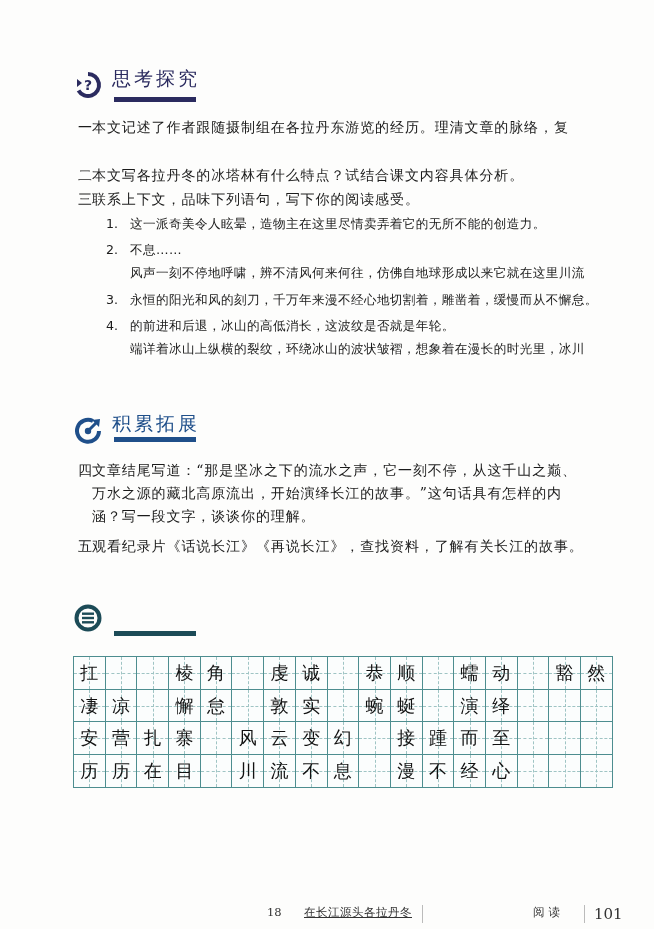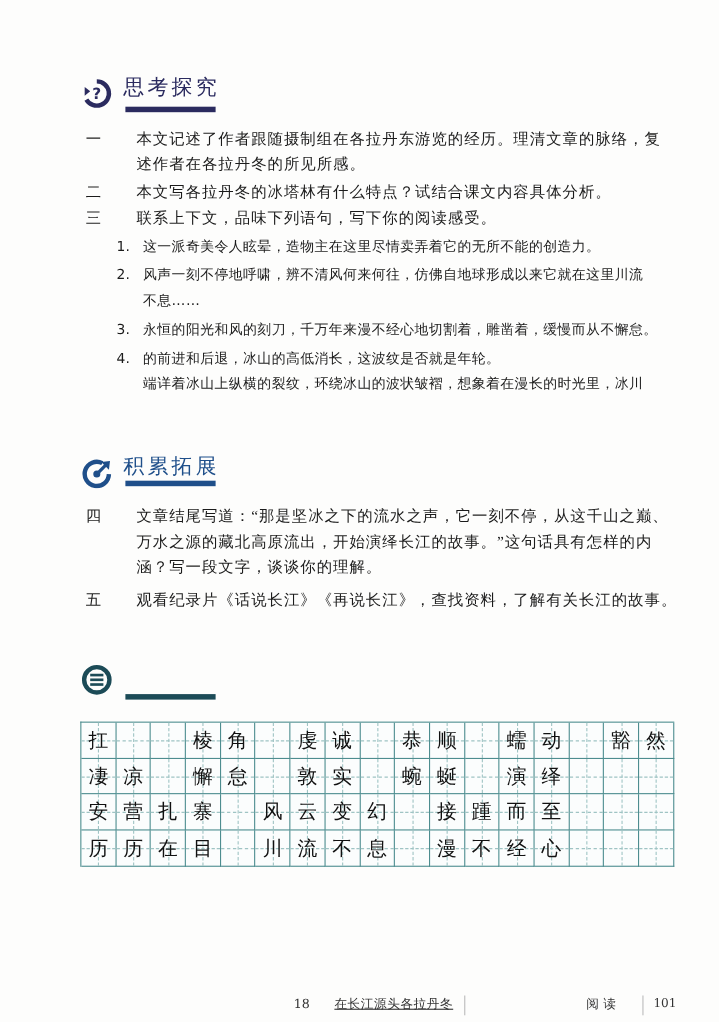--- a/index.html
+++ b/index.html
@@ -26,21 +26,21 @@
     padding-bottom: 12px;
   }
   .section-bar {
     position: absolute; left: 40px; height: 5px; width: 82px;
   }
   .q-line {
     position: absolute; left: 78px; right: 30px;
     font-size: 14px; line-height: 23px;
   }
   .q-num { position: absolute; left: 0; width: 30px; }
-  .q-text { margin-left: 46px; display: block; letter-spacing: 0.9px; font-family: Liberation Serif, serif; }
+  .q-text { margin-left: 14px; display: block; letter-spacing: 0.9px; }
   .sub-item {
     position: absolute; left: 106px; right: 30px;
     font-family: "DejaVu Sans", "Liberation Sans", sans-serif;
     font-size: 12.6px; line-height: 23px;
   }
   .sub-num { position: absolute; left: 0; width: 16px; }
   .sub-text { margin-left: 24px; display: block; letter-spacing: 0.4px; }
 
   
   .grid {
@@ -74,59 +74,58 @@
   .footer {
     position: absolute; top: 905px; left: 0; right: 0; height: 20px;
     font-family: "DejaVu Serif", "Liberation Serif", serif;
     font-size: 11.5px; color: #333;
   }
   .footer .lesson-num { position: absolute; left: 267px; }
   .footer .lesson-title { position: absolute; left: 304px; letter-spacing: 0.5px; text-decoration: underline; }
   .footer .divider1 { position: absolute; left: 422px; top: 0; height: 18px; border-left: 1px solid #bbb; }
   .footer .unit { position: absolute; left: 533px; letter-spacing: 4px; }
   .footer .divider2 { position: absolute; left: 584px; top: 0; height: 18px; border-left: 1px solid #bbb; }
-  .footer .page-num { position: absolute; left: 594px; font-size: 11px; }
+  .footer .page-num { position: absolute; left: 594px; font-size: 15px; }
 </style>
 </head>
 <body>
 
 <div class="section-header" style="top:66px;">
   <span class="section-icon">
     <svg width="28" height="28" viewBox="0 0 28 28">
       <path d="M14 3 A11 11 0 1 1 4.5 19.5" fill="none" stroke="#2b2b5f" stroke-width="4" stroke-linecap="butt"></path>
       <path d="M3 8 L3 16 L8 12 Z" fill="#2b2b5f"></path>
       <text x="14" y="19" text-anchor="middle" font-family="DejaVu Sans, sans-serif" font-weight="bold" font-size="14" fill="#2b2b5f">?</text>
     </svg>
   </span>
   <span class="section-title" style="color:#2b2b5f;">思考探究</span>
 </div>
 <div class="section-bar" style="left:114px; top:97px; background:#2b2b5f;"></div>
 
 <div class="q-line" style="top:116px;">
   <span class="q-num">一</span>
   <span class="q-text">本文记述了作者跟随摄制组在各拉丹东游览的经历。理清文章的脉络，复</span>
-  <span class="q-text">述作者在各拉丹冬的所见所感。</span>
 </div>
 <div class="q-line" style="top:164px;">
   <span class="q-num">二</span>
   <span class="q-text">本文写各拉丹冬的冰塔林有什么特点？试结合课文内容具体分析。</span>
 </div>
 <div class="q-line" style="top:188px;">
   <span class="q-num">三</span>
   <span class="q-text">联系上下文，品味下列语句，写下你的阅读感受。</span>
 </div>
 
 <div class="sub-item" style="top:212px;">
   <span class="sub-num">1.</span>
   <span class="sub-text">这一派奇美令人眩晕，造物主在这里尽情卖弄着它的无所不能的创造力。</span>
 </div>
 <div class="sub-item" style="top:238px;">
   <span class="sub-num">2.</span>
+  <span class="sub-text">不息……</span>
   <span class="sub-text">风声一刻不停地呼啸，辨不清风何来何往，仿佛自地球形成以来它就在这里川流</span>
-  <span class="sub-text">不息……</span>
 </div>
 <div class="sub-item" style="top:288px;">
   <span class="sub-num">3.</span>
   <span class="sub-text">永恒的阳光和风的刻刀，千万年来漫不经心地切割着，雕凿着，缓慢而从不懈怠。</span>
 </div>
 <div class="sub-item" style="top:314px;">
   <span class="sub-num">4.</span>
   <span class="sub-text">的前进和后退，冰山的高低消长，这波纹是否就是年轮。</span>
   <span class="sub-text">端详着冰山上纵横的裂纹，环绕冰山的波状皱褶，想象着在漫长的时光里，冰川</span>
 </div>

